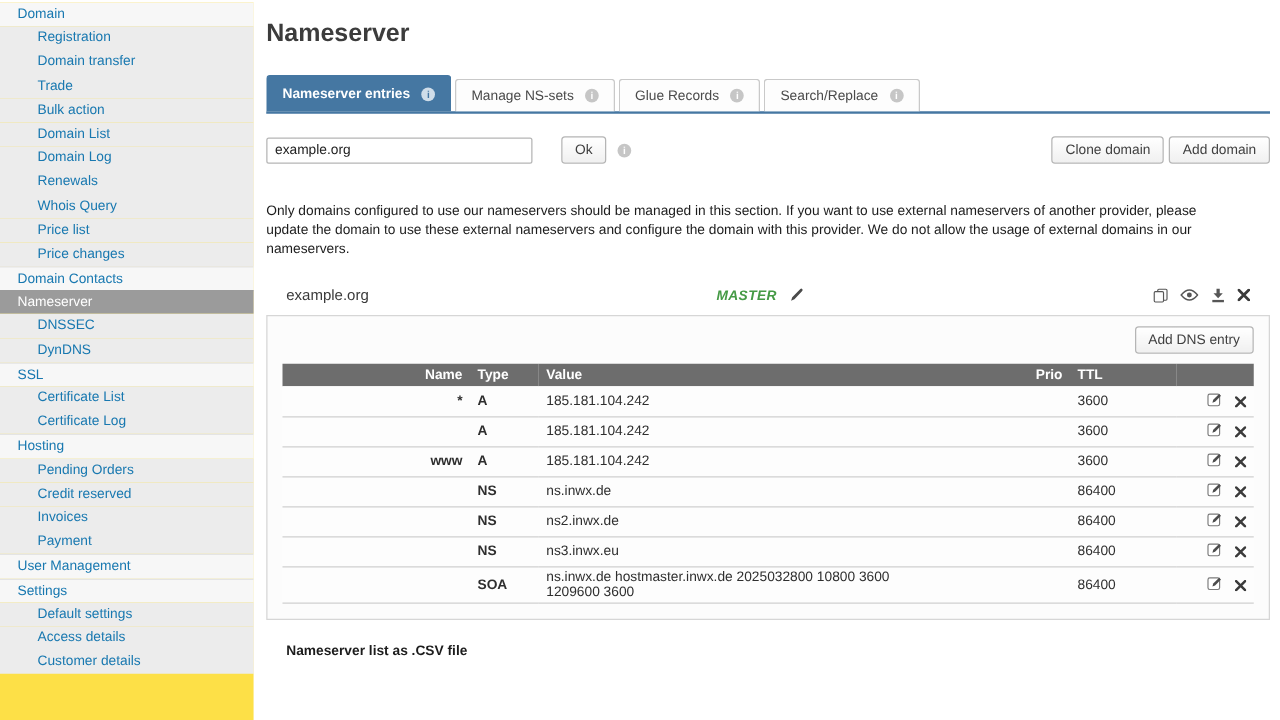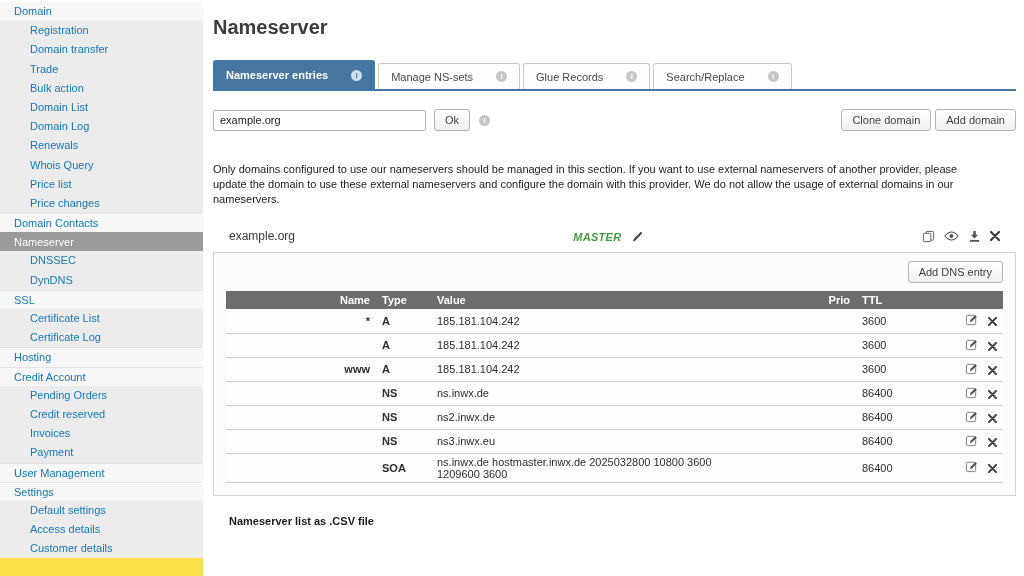--- a/index.html
+++ b/index.html
@@ -22,42 +22,42 @@
 
   
   .main { position:absolute; left:203px; top:0; right:0; bottom:0; background:#fff; padding:0 8px 0 10px; }
   .page-title { margin-top:16px; font-size:20px; font-weight:bold; color:#3c3c3c; }
 
   
   .tabs { margin-top:21px; display:flex; align-items:flex-end; gap:3px; border-bottom:2px solid #4577a2; }
   .tab {
     height:26px; padding:0 12px; font-size:11px; color:#4a4a4a; background:#fdfdfd;
     border:1px solid #c9c9c9; border-bottom:none; border-radius:3px 3px 0 0;
-    display:flex; align-items:center; gap:23px; cursor:pointer;
+    display:flex; align-items:center; gap:9px; cursor:pointer;
   }
   .tab.active { height:29px; background:#4577a2; border-color:#4577a2; color:#fff; font-weight:bold; }
   .info-ic {
     width:11px; height:11px; border-radius:50%; background:#c6c6c6; color:#fff;
     font-size:8px; line-height:11px; text-align:center; display:inline-block;
     font-weight:bold; flex:0 0 auto;
   }
   .tab.active .info-ic { background:#cfdde9; color:#4577a2; }
 
   
   .controls { margin-top:18px; display:flex; align-items:center; }
   .domain-input {
     width:213px; height:21px; border:1px solid #b5b5b5; border-radius:2px;
     font-family:"Liberation Sans",sans-serif; font-size:11px; color:#222; padding:0 6px;
   }
   .btn {
     height:22px; padding:0 10px; font-size:11px; color:#3f3f3f;
     background:linear-gradient(#ffffff,#f0f0f0); border:1px solid #b5b5b5; border-radius:3px;
     cursor:pointer; font-family:"Liberation Sans",sans-serif; white-space:nowrap;
   }
-  .ok-btn { margin-left:8px; }
+  .ok-btn { margin-left:23px; }
   .controls .info-ic { margin-left:9px; }
   .controls .spacer { flex:1; }
   .add-btn { margin-left:4px; }
 
   
   .info-text { margin-top:31px; font-size:11px; line-height:15px; color:#1c1c1c; padding-right:40px; }
 
   
   .domain-bar { margin-top:21px; display:flex; align-items:center; padding:0 16px; height:16px; }
   .domain-name { font-size:12px; color:#3a3a3a; }
@@ -103,21 +103,20 @@
     <div class="side-item sub">Price list</div>
     <div class="side-item sub">Price changes</div>
     <div class="side-item top">Domain Contacts</div>
     <div class="side-item top selected">Nameserver</div>
     <div class="side-item sub">DNSSEC</div>
     <div class="side-item sub">DynDNS</div>
     <div class="side-item top">SSL</div>
     <div class="side-item sub">Certificate List</div>
     <div class="side-item sub">Certificate Log</div>
     <div class="side-item top">Hosting</div>
-    <div class="side-item top">Credit Account</div>
     <div class="side-item sub">Pending Orders</div>
     <div class="side-item sub">Credit reserved</div>
     <div class="side-item sub">Invoices</div>
     <div class="side-item sub">Payment</div>
     <div class="side-item top">User Management</div>
     <div class="side-item top">Settings</div>
     <div class="side-item sub">Default settings</div>
     <div class="side-item sub">Access details</div>
     <div class="side-item sub">Customer details</div>
   </nav>

